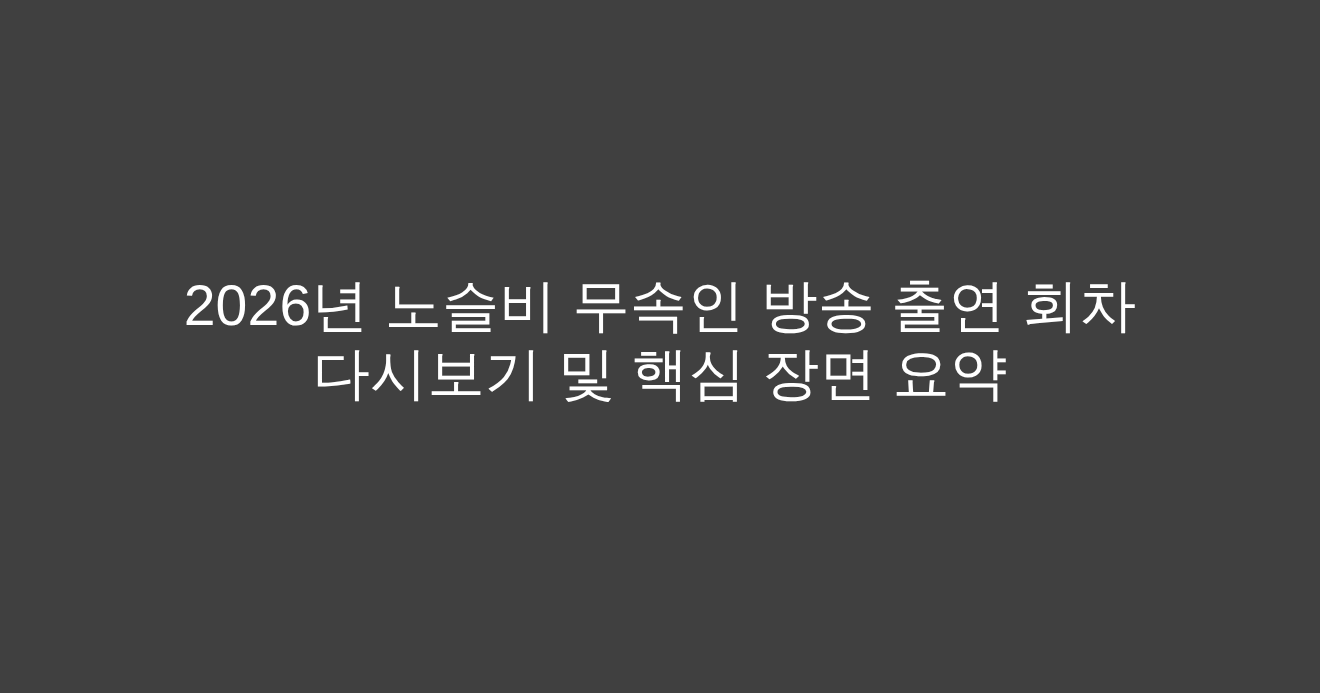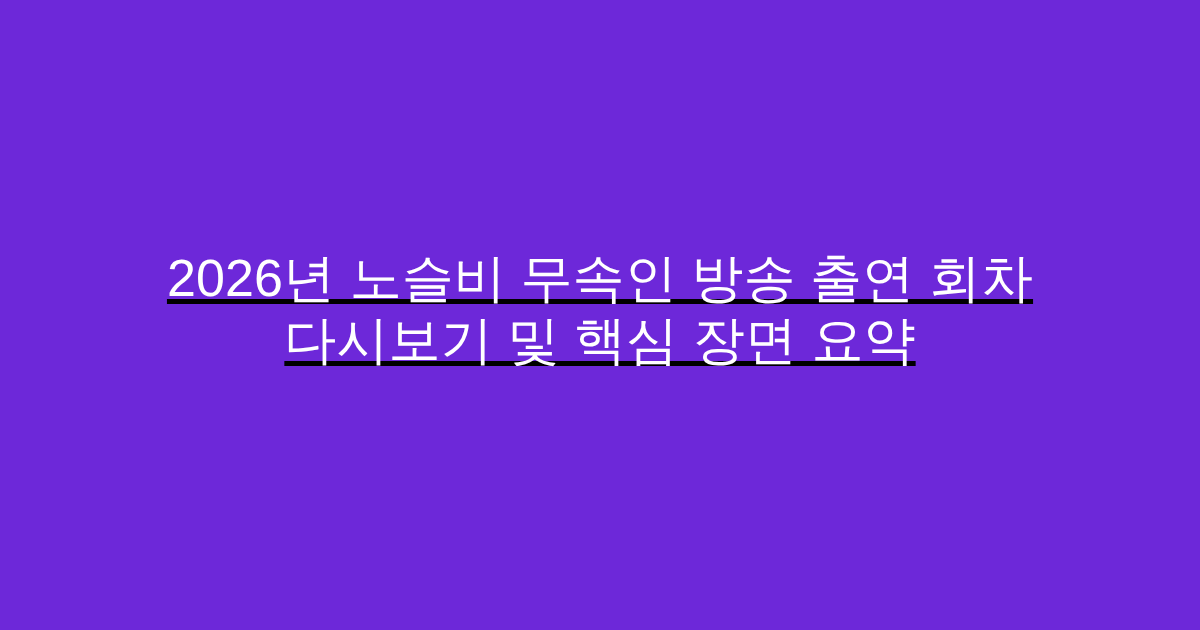--- a/index.html
+++ b/index.html
@@ -48,21 +48,21 @@
     letter-spacing: 0.1px;
     text-align: center;
     word-break: keep-all;
     white-space: normal;
     text-rendering: optimizeLegibility;
   }
 </style>
 </head>
 <body>
 
-<div class="og-card" style="background-color: #6d28d9; text-decoration: underline;">
+<div class="og-card" style="background-color: #404040;">
 
   <div class="title-block">
 
     <h1 class="og-title" style="color: rgb(255, 255, 255);">2026년 노슬비 무속인 방송 출연 회차 다시보기 및 핵심 장면 요약</h1>
 
   </div>
 
 </div>
 
 </body></html>

